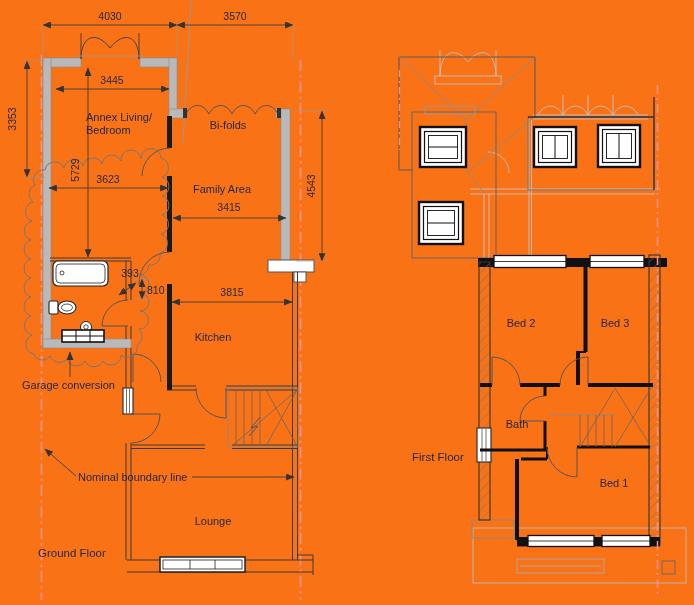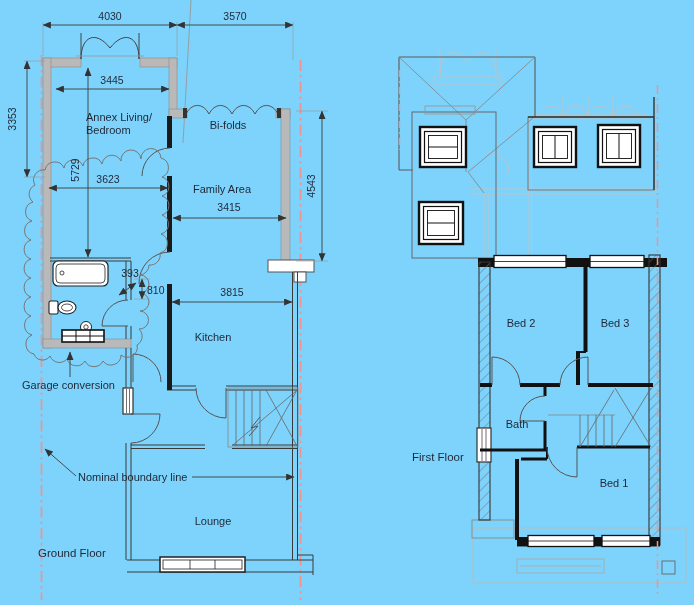--- a/index.html
+++ b/index.html
@@ -1,16 +1,16 @@
 <!DOCTYPE html>
 <html><head>
 <meta charset="utf-8">
 <style>
   html,body{margin:0;padding:0;background:#fff;}
-  .canvas{position:relative;width:694px;height:605px;background:#7dd3fc;overflow:hidden;
+  .canvas{position:relative;width:694px;height:605px;background:#f97316;overflow:hidden;
           font-family:"Liberation Sans",sans-serif;}
   svg{position:absolute;left:0;top:0;}
   .dim-text{font-size:10.5px;fill:#1f2737;}
   .room-text{font-size:11px;fill:#1f2737;}
   .floor-text{font-size:11.5px;fill:#1f2737;}
   .note-text{font-size:11px;fill:#1f2737;}
 </style>
 </head>
 <body>
 

